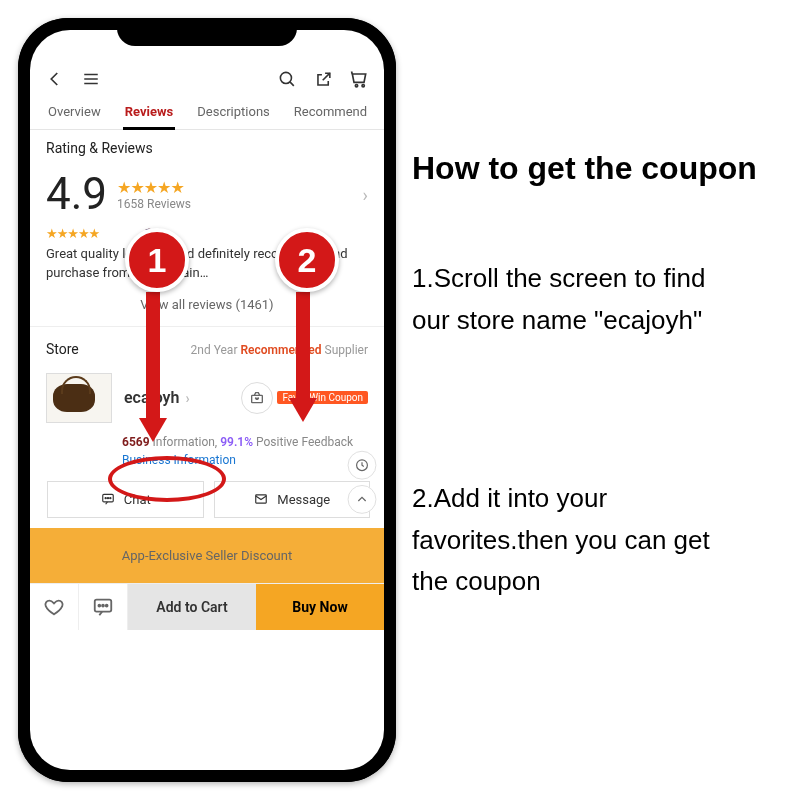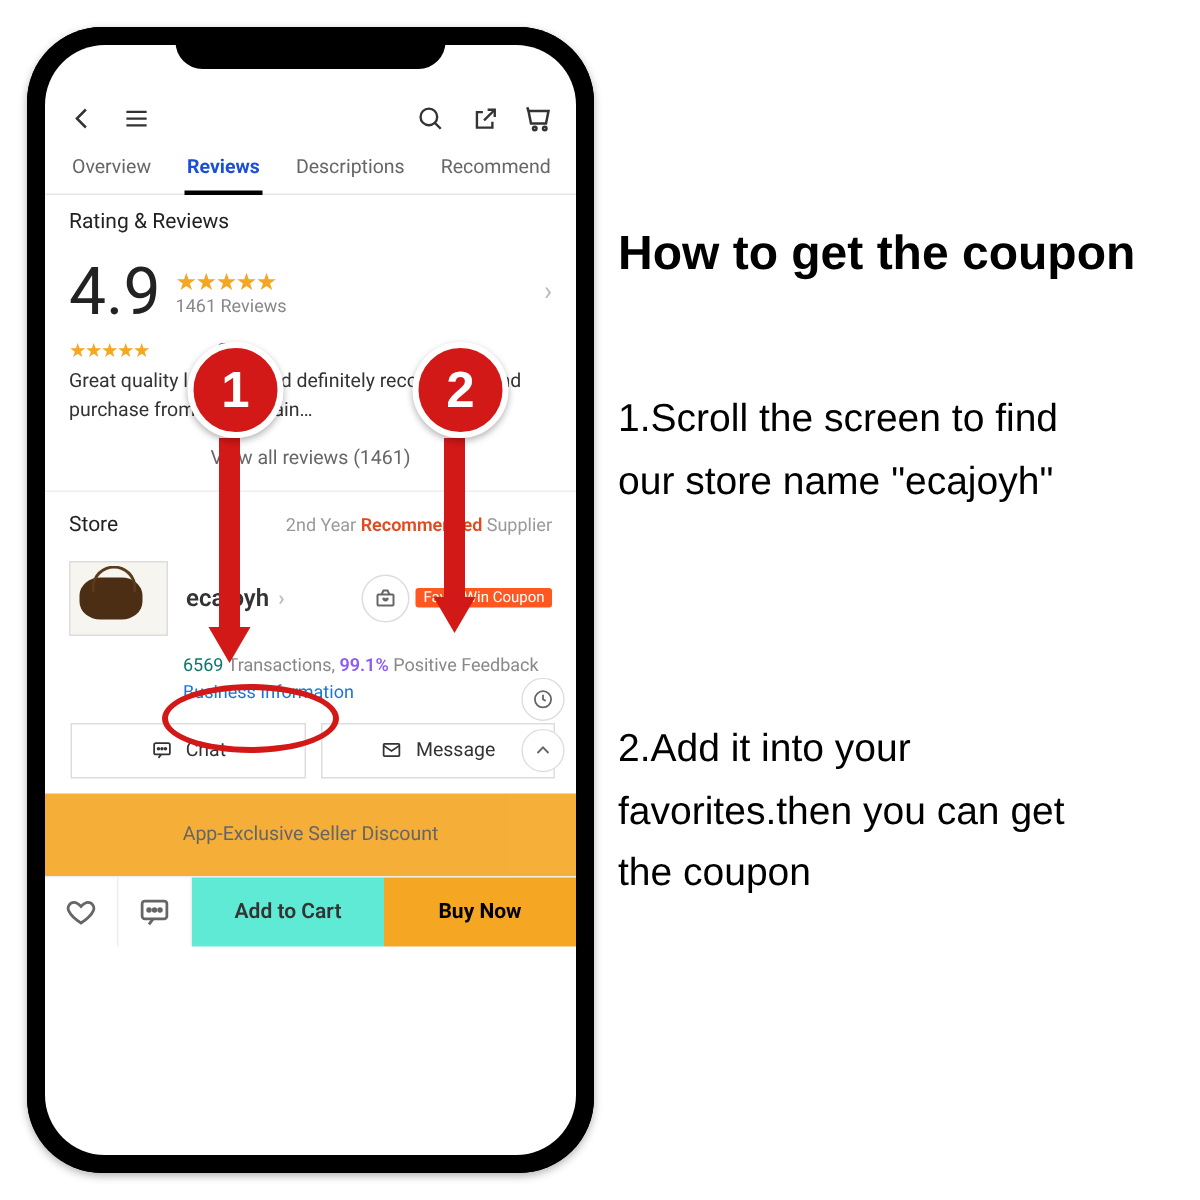--- a/index.html
+++ b/index.html
@@ -9,21 +9,21 @@
 .notch{position:absolute;left:50%;top:0;transform:translateX(-50%);width:180px;height:28px;background:#000;border-bottom-left-radius:18px;border-bottom-right-radius:18px;z-index:20}
 .screen{position:absolute;left:12px;right:12px;top:12px;bottom:12px;background:#fff;border-radius:40px;overflow:hidden}
 .screen-inner{position:absolute;inset:0;padding-top:30px;font-size:12.5px;color:#333}
 
 .topbar{display:flex;align-items:center;gap:14px;padding:8px 14px 6px 14px}
 .ti{width:22px;height:22px;display:flex;align-items:center;justify-content:center;color:#333}
 .spacer{flex:1}
 
 .tabs{display:flex;gap:0;border-bottom:1px solid #e5e5e5;padding:0 6px}
 .tab{padding:8px 12px 10px 12px;font-size:13px;color:#666;position:relative}
-.tab.active{color:#1d4ed8;font-weight:700}
+.tab.active{color:#b91c1c;font-weight:700}
 .tab.active::after{content:"";position:absolute;left:10px;right:10px;bottom:-1px;height:3px;background:#000}
 
 .sec{padding:10px 16px 6px 16px}
 .h{font-weight:400;font-size:14px;color:#222}
 .rating-row{display:flex;align-items:center;gap:10px;padding:10px 16px 2px 16px}
 .big{font-size:44px;font-weight:400;color:#222;line-height:1}
 .stars{color:#f5a623;letter-spacing:-1px;font-size:16px}
 .stars.sm{font-size:13px}
 .sub{font-size:12px;color:#888}
 .chev{margin-left:auto;color:#bbb;font-size:18px}
@@ -46,21 +46,21 @@
 .fav-tag{background:#ff5722;color:#fff;font-size:10px;padding:1px 5px;border-radius:2px}
 .store-stats{font-size:12px;color:#888;padding:6px 16px 2px 92px}
 .biz{font-size:12px;color:#1976d2;padding:2px 16px 10px 92px}
 .btn-row{display:flex;gap:10px;padding:4px 14px 10px 17px}
 .btn{flex:1;border:1px solid #ddd;background:#fff;padding:10px;font-size:13px;display:flex;align-items:center;justify-content:center;gap:8px;color:#333}
 .flt{position:absolute;right:6px;transform:scale(.9)}
 .flt .r{width:30px;height:30px;border:1px solid #ddd;border-radius:50%;background:#fff;display:flex;align-items:center;justify-content:center;margin-bottom:6px;color:#666}
 .banner{background:#f5a623;color:#555;text-align:center;font-size:13px;padding:20px;opacity:.9}
 .bottombar{display:flex;align-items:center;border-top:1px solid #eee}
 .bb-ic{width:48px;height:46px;display:flex;align-items:center;justify-content:center;color:#666;border-right:1px solid #eee}
-.bb-add{flex:1;height:46px;background:#5eead4;display:flex;align-items:center;justify-content:center;font-size:14px;color:#333;font-weight:600}
+.bb-add{flex:1;height:46px;background:#e5e5e5;display:flex;align-items:center;justify-content:center;font-size:14px;color:#333;font-weight:600}
 .bb-buy{flex:1;height:46px;background:#f5a623;display:flex;align-items:center;justify-content:center;font-size:14px;color:#000;font-weight:700}
 
 .badge{position:absolute;width:56px;height:56px;border-radius:50%;background:#d31818;border:4px solid #fff;box-shadow:0 2px 5px rgba(0,0,0,.3);color:#fff;font-weight:800;font-size:34px;display:flex;align-items:center;justify-content:center;z-index:30;font-family:Arial}
 .ring{position:absolute;border:4px solid #d31818;border-radius:50%/50%;z-index:25}
 .arrow{position:absolute;z-index:28}
 .arrow .shaft{position:absolute;background:#d31818}
 .ahead{position:absolute;width:0;height:0;border-left:14px solid transparent;border-right:14px solid transparent;border-top:24px solid #d31818}
 
 .rtxt{position:absolute;font-family:Liberation Sans, sans-serif;color:#000}
 .title{font-weight:900;font-size:32px}
@@ -122,21 +122,21 @@
         </div>
 
         <div class="sec">
             <div class="h">Rating &amp; Reviews</div>
           </div>
 
         <div class="rating-row">
           <div class="big">4.9</div>
           <div>
             <div class="stars">★★★★★</div>
-            <div class="sub">1461 Reviews</div>
+            <div class="sub">1658 Reviews</div>
           </div>
           <span class="chev">›</span>
         </div>
 
         <div class="review">
           <div class="rev-h">
             <span class="stars sm">★★★★★</span>
             <span class="sub" style="margin-left:40px">🇺🇸</span>
           </div>
           <div class="rev-t">Great quality love it would definitely recommend and purchase from seller again…</div>
@@ -167,21 +167,21 @@
                   <rect x="4" y="8" width="16" height="11" rx="1"></rect>
                   <path d="M8 8l2-4h4l2 4"></path>
                   <path d="M12 12c1-2 4-1 3 1-1 2-3 2-3 2s-2 0-3-2c-1-2 2-3 3-1z" fill="currentColor" stroke="none"></path>
                 </svg>
             </div>
             <div class="fav-tag">Fav &amp; Win Coupon</div>
           </div>
         </div>
 
         <div class="store-stats">
-          <span style="color:#0f766e;font-weight:400">6569</span><span> Transactions, </span>
+          <span style="color:#7f1d1d;font-weight:700">6569</span><span> Information, </span>
           <span style="color:#8b5cf6;font-weight:600">99.1%</span><span> Positive Feedback</span>
         </div>
         <div class="biz">Business Information</div>
 
         <div style="position:relative">
           <div class="btn-row">
             <div class="btn">
               <svg width="16" height="14" viewBox="0 0 24 24" fill="none" stroke="currentColor" stroke-width="2">
                   <rect x="3" y="4" width="18" height="13" rx="2"></rect>
                   <path d="M8 21l3-4"></path>

